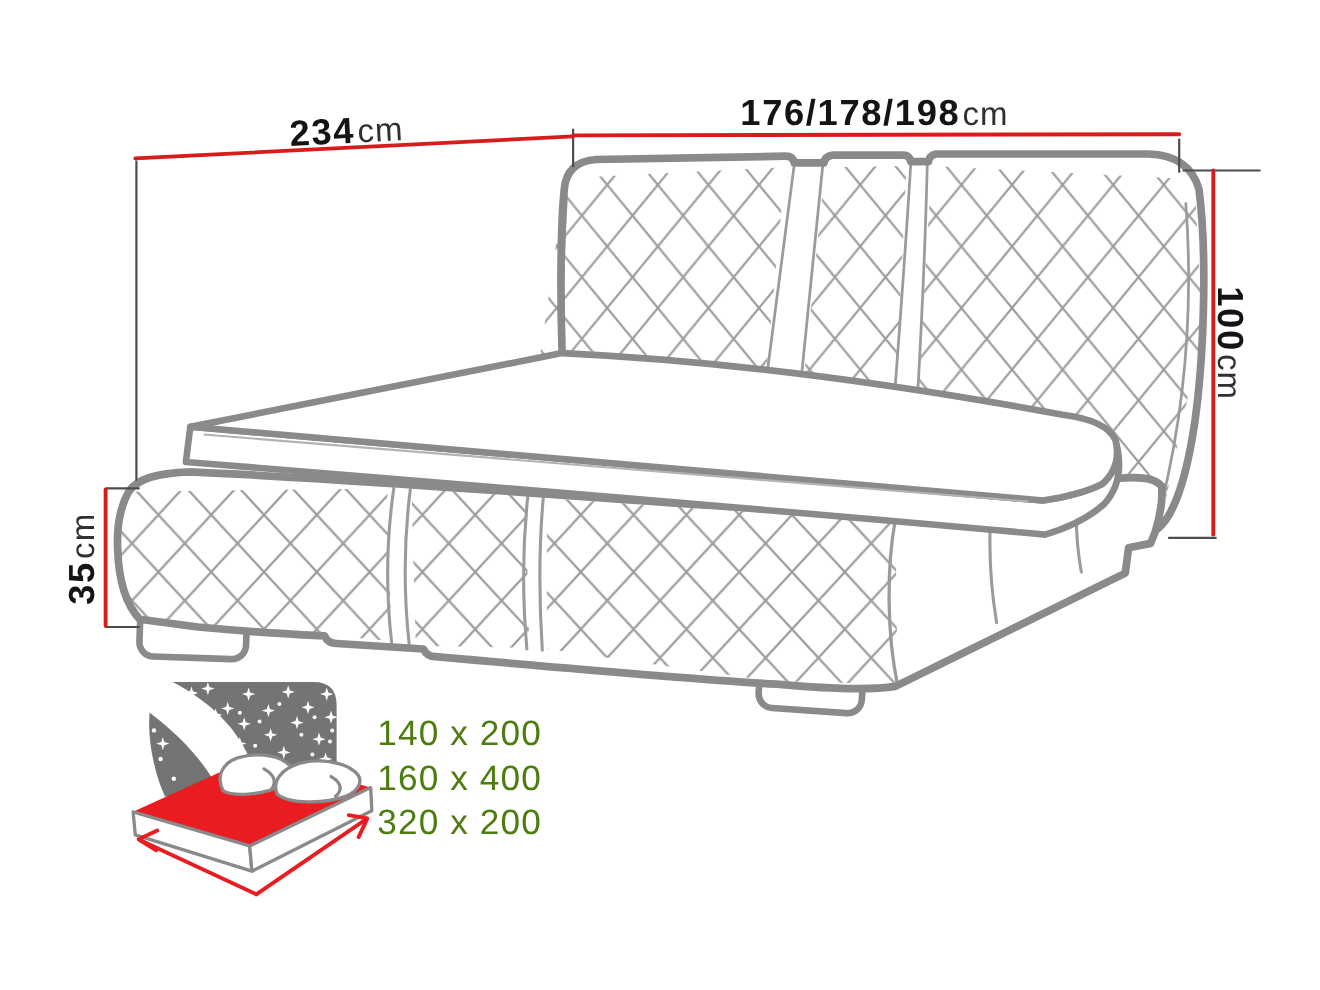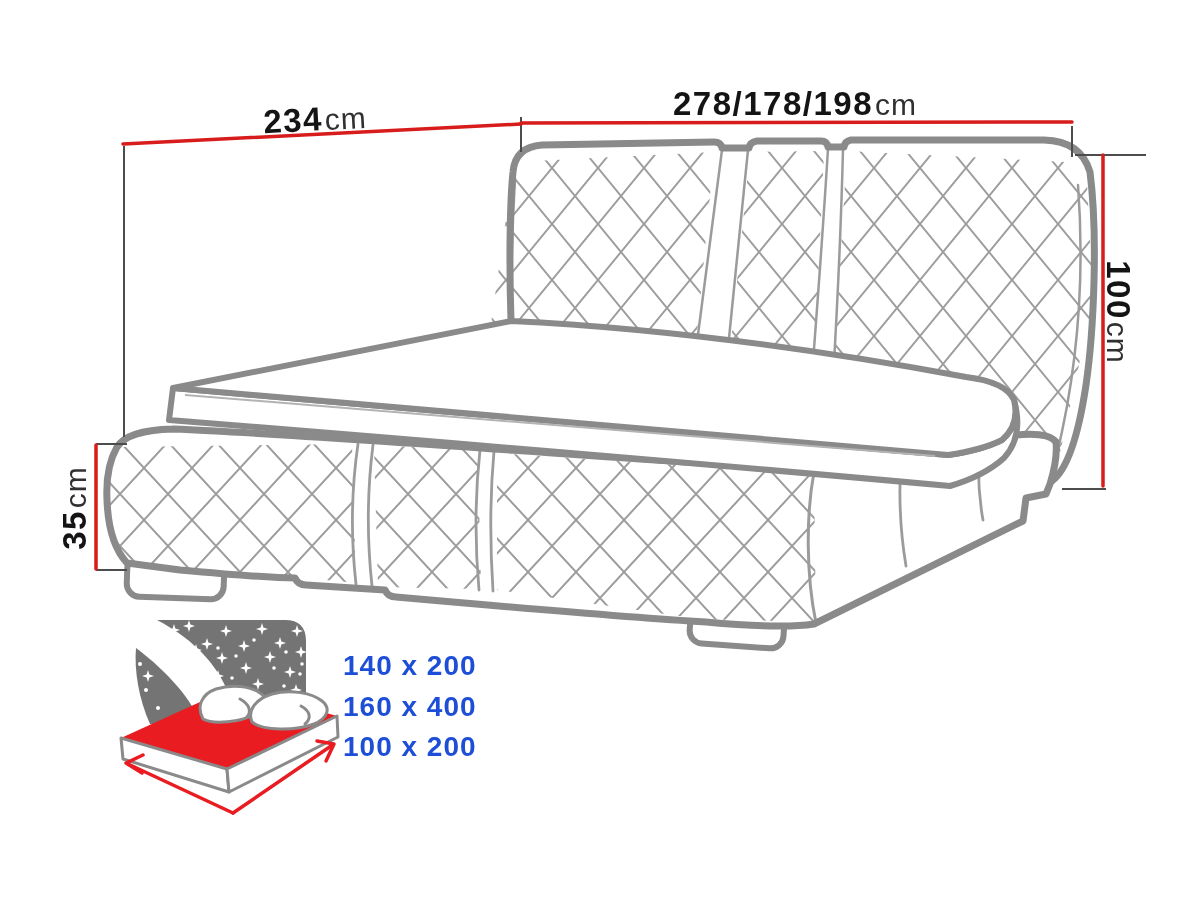--- a/index.html
+++ b/index.html
@@ -10,21 +10,21 @@
   .stage svg{position:absolute;left:0;top:0;}
   .dim-label{
     position:absolute;white-space:nowrap;
     transform:translate(-50%,-50%) rotate(var(--rot,0deg));
     color:#141414;line-height:1;
   }
   .dim-value{font-size:33px;font-weight:700;letter-spacing:1.5px;}
   .dim-unit{font-size:30px;font-weight:400;color:#303030;margin-left:2px;letter-spacing:1px;}
   .size-list{position:absolute;left:343px;top:646px;}
   .size-row{
-    font-size:28px;font-weight:700;color:#1d4ed8;
+    font-size:32px;font-weight:400;color:#4d7c0f;
     letter-spacing:1px;line-height:40.5px;
   }
 </style>
 </head>
 <body>
 
 <div class="stage">
 
 <svg width="1200" height="900" viewBox="0 0 1200 900">
   <defs>
@@ -177,28 +177,28 @@
       <path d="M233,813 L331,746"></path>
       <path d="M317,741 L334,744 L326,761"></path>
     </g>
   </g>
 </svg>
 
 <div class="dim-label" style="left:315px;top:119px;--rot:-3deg">
   <span class="dim-value">234</span><span class="dim-unit">cm</span>
 </div>
 <div class="dim-label" style="left:795px;top:103px">
-  <span class="dim-value">278/178/198</span><span class="dim-unit">cm</span>
+  <span class="dim-value">176/178/198</span><span class="dim-unit">cm</span>
 </div>
 <div class="dim-label" style="left:1118px;top:312px;--rot:90deg">
   <span class="dim-value">100</span><span class="dim-unit">cm</span>
 </div>
 <div class="dim-label" style="left:74px;top:508px;--rot:-90deg">
   <span class="dim-value">35</span><span class="dim-unit">cm</span>
 </div>
 
 <div class="size-list">
   <div class="size-row">140 x 200</div>
   <div class="size-row">160 x 400</div>
-  <div class="size-row">100 x 200</div>
+  <div class="size-row">320 x 200</div>
 </div>
 
 </div>
 
 </body></html>

